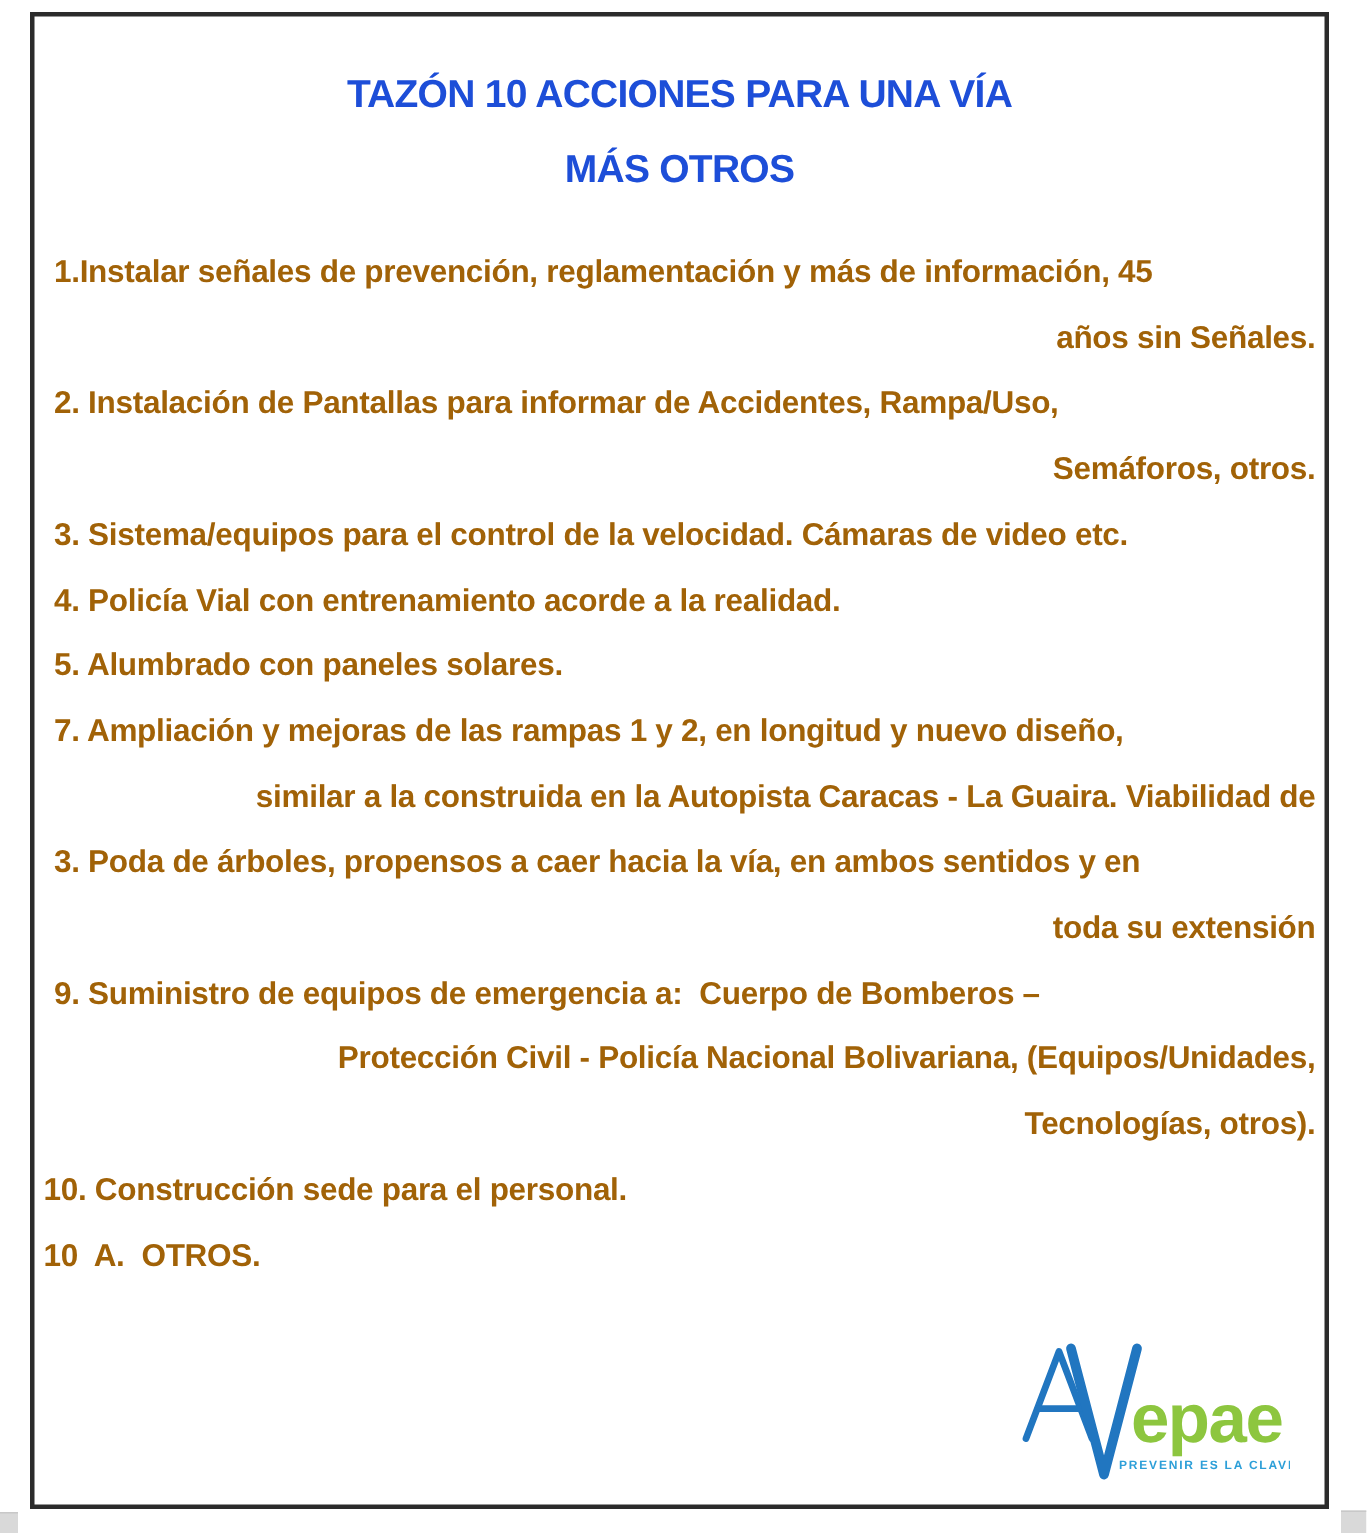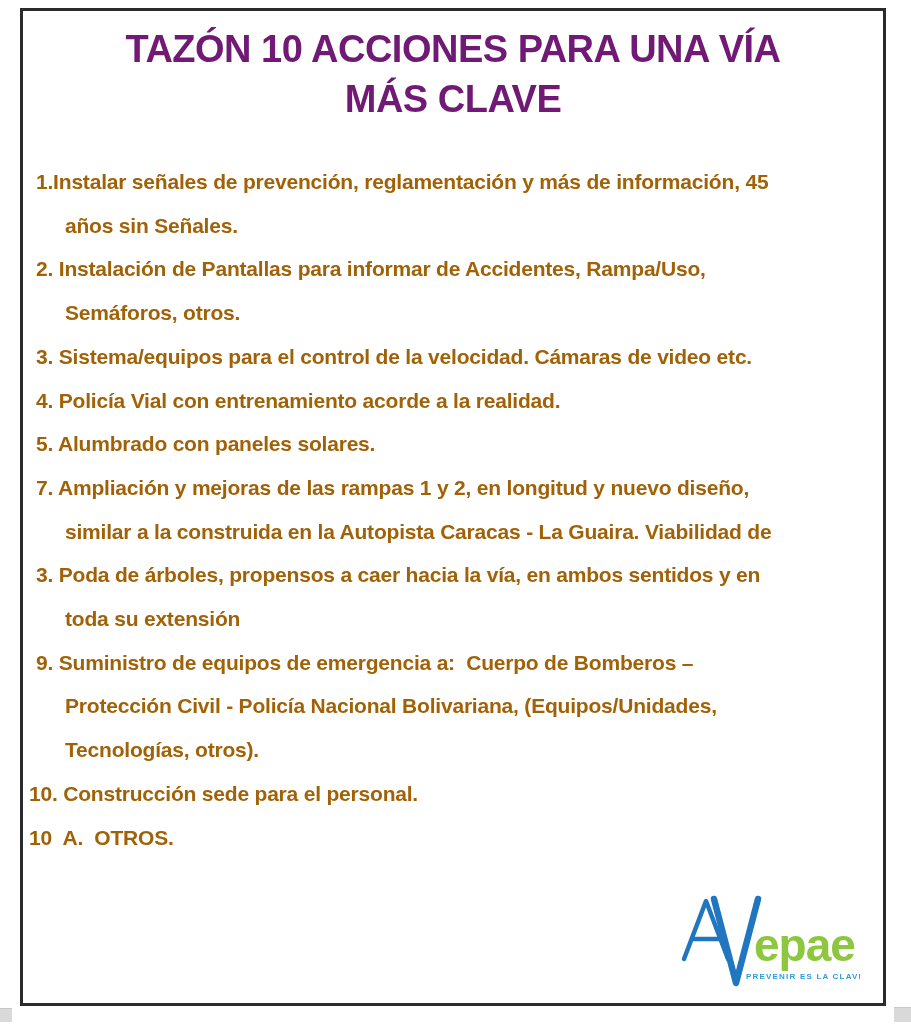--- a/index.html
+++ b/index.html
@@ -25,42 +25,42 @@
     height: 998px;
     box-sizing: border-box;
     border: 3px solid #2b2b2b;
     background: #ffffff;
   }
   .title {
     position: absolute;
     top: 13px;
     left: 0;
     right: 0;
-    margin: 0;
+    margin: 13px;
     text-align: center;
-    color: #701a75;
-    font-size: 38px;
+    color: #1d4ed8;
+    font-size: 26px;
     font-weight: 700;
     line-height: 50px;
     letter-spacing: -0.5px;
   }
   .title .t-line { display: block; }
   .list {
     position: absolute;
     left: 13px;
     top: 149px;
     right: 6px;
     color: #a16207;
     font-size: 21px;
     font-weight: 700;
     line-height: 43.7px;
     letter-spacing: -0.2px;
   }
   .line { white-space: pre; }
-  .cont { padding-left: 29px; }
+  .cont { padding-left: 29px; text-align: right; }
   .tens { margin-left: -7px; }
   .logo {
     position: absolute;
     left: 657px;
     top: 884px;
     width: 180px;
     height: 92px;
     text-decoration: underline;
   }
   .sb-frag {
@@ -73,21 +73,21 @@
 </style>
 </head>
 <body>
 
 <div class="canvas">
 
   <div class="frame">
 
     <h1 class="title">
       <span class="t-line">TAZÓN 10 ACCIONES PARA UNA VÍA</span>
-      <span class="t-line">MÁS CLAVE</span>
+      <span class="t-line">MÁS OTROS</span>
     </h1>
 
     <div class="list">
 
       <div class="item">
         <div class="line first">1.Instalar señales de prevención, reglamentación y más de información, 45</div>
         <div class="line cont">años sin Señales.</div>
       </div>
 
       <div class="item">

